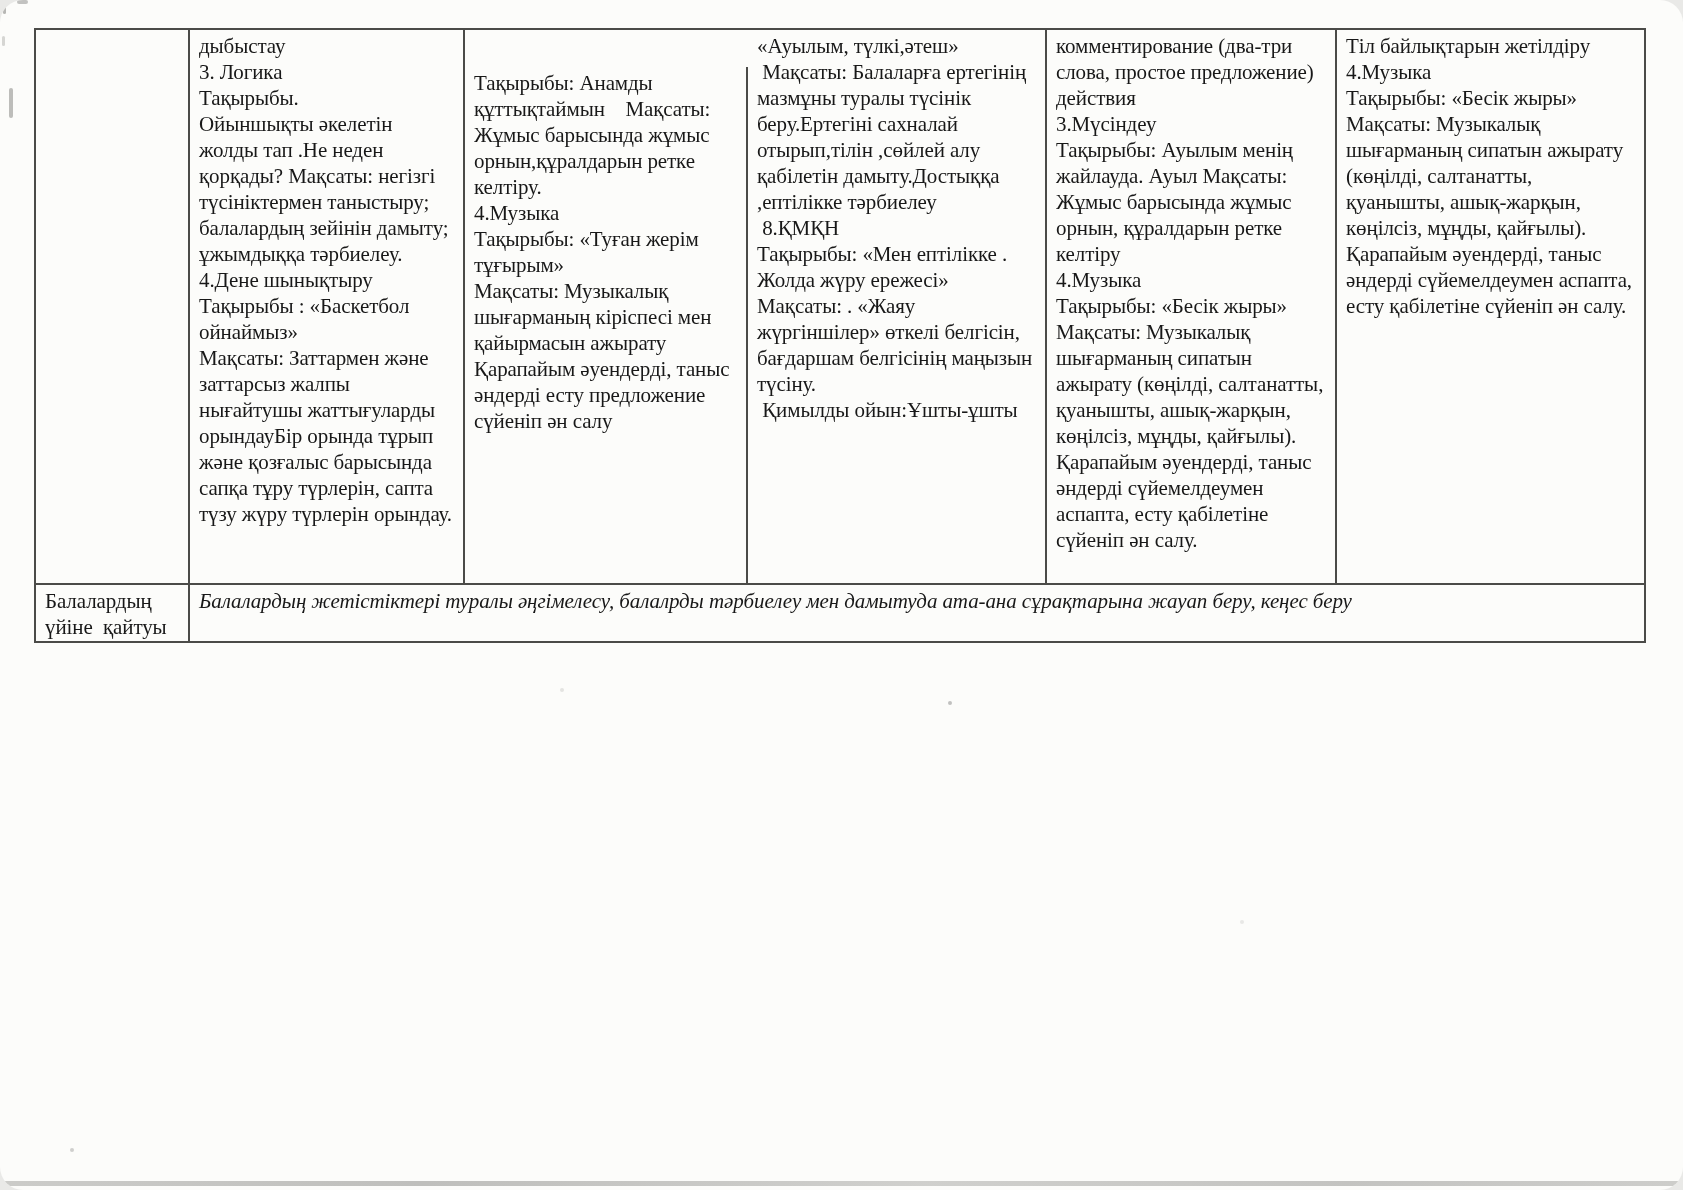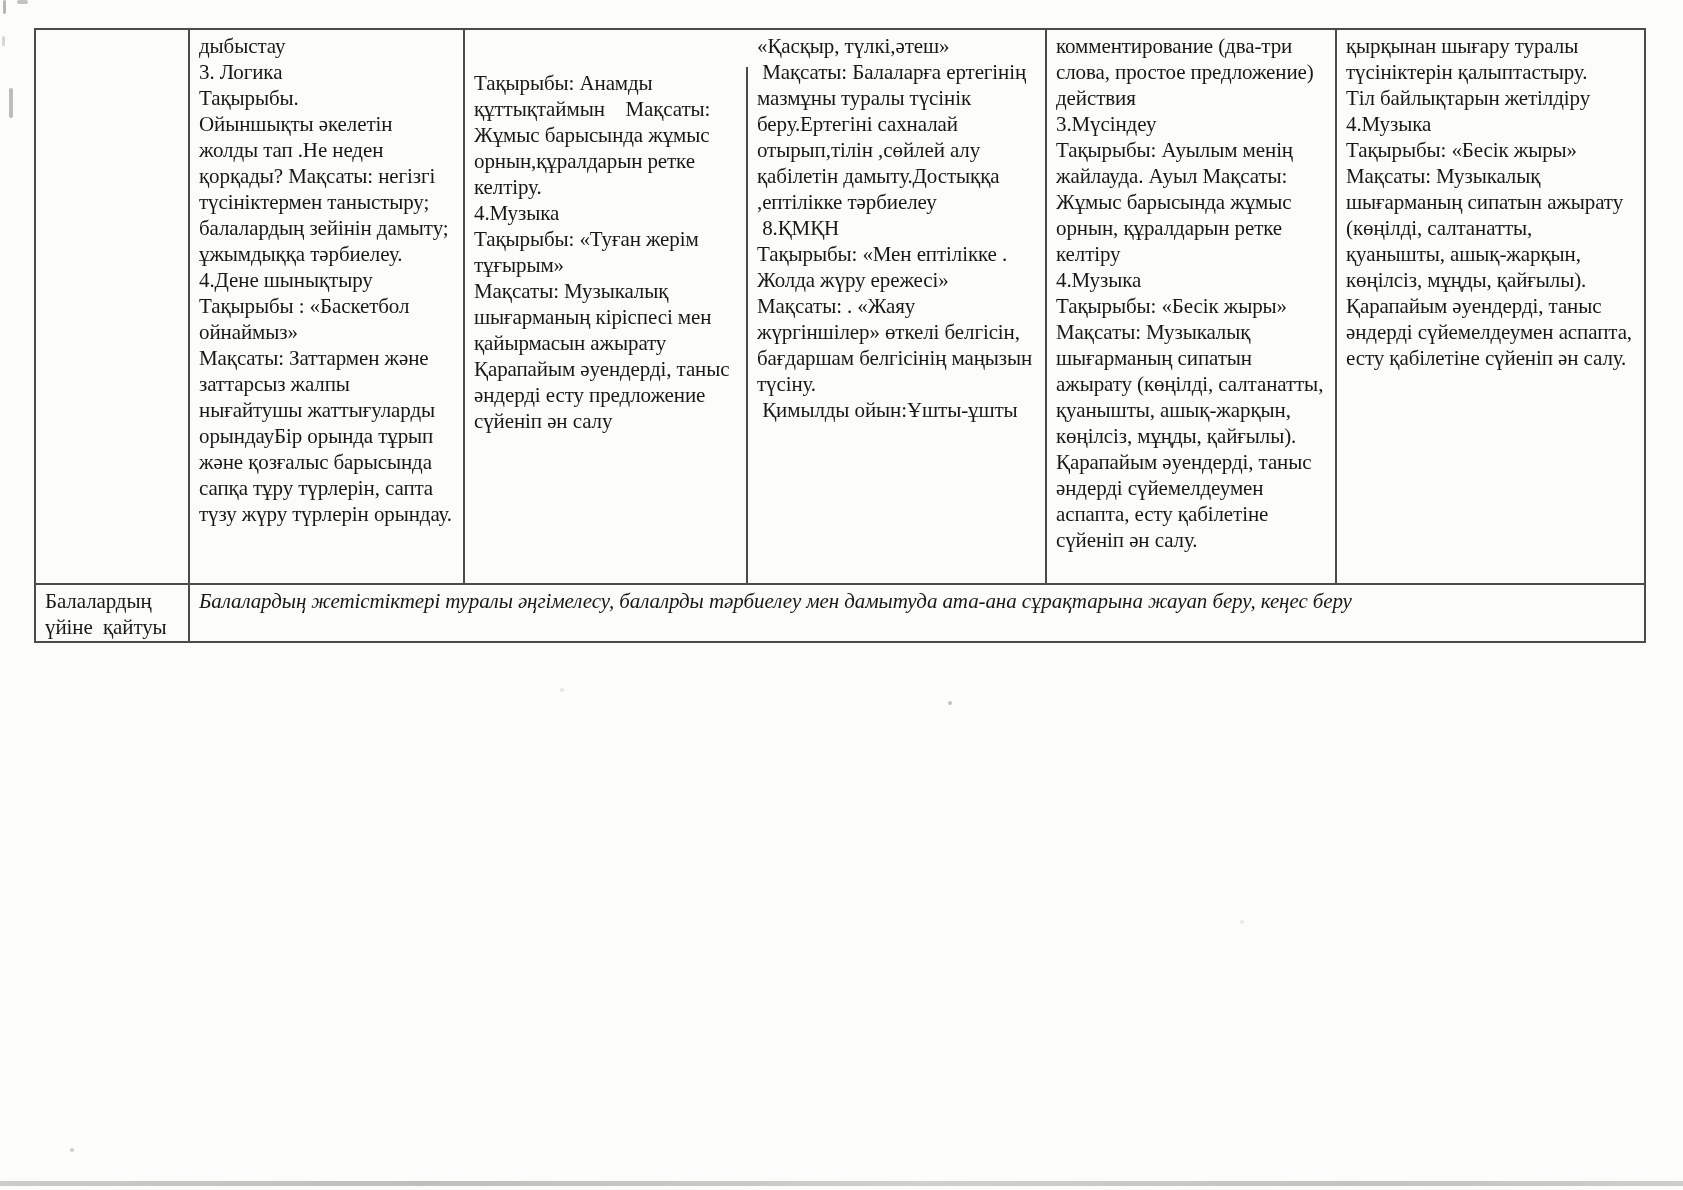--- a/index.html
+++ b/index.html
@@ -5,20 +5,21 @@
 <style>
   html,body{margin:0;padding:0;}
   body{background:#e9e9e7;}
   .page{
     position:relative;
     width:1683px;height:1190px;
     background:#fcfcfa;
     overflow:hidden;
     font-family:"Liberation Serif","DejaVu Serif",serif;
     color:#181818;
+    border-radius:23px;
   }
   .tbl{
     position:absolute;left:34px;top:28px;
     width:1612px;height:615px;
     border:2px solid #4b4b48;
     box-sizing:border-box;
     display:flex;flex-direction:column;
     background:transparent;
   }
   .row-main{
@@ -85,38 +86,37 @@
           <p class="para">Мақсаты: Заттармен және заттарсыз жалпы нығайтушы жаттығуларды орындауБір орында тұрып және қозғалыс барысында сапқа тұру түрлерін, сапта түзу жүру түрлерін орындау.</p>
         </div>
       <div class="cell c2">
           <p class="para">Тақырыбы: Анамды құттықтаймын    Мақсаты: Жұмыс барысында жұмыс орнын,құралдарын ретке келтіру.</p>
           <p class="para">4.Музыка</p>
           <p class="para">Тақырыбы: «Туған жерім тұғырым»</p>
           <p class="para">Мақсаты: Музыкалық шығарманың кіріспесі мен қайырмасын ажырату</p>
           <p class="para">Қарапайым әуендерді, таныс әндерді есту предложение сүйеніп ән салу</p>
         </div>
       <div class="cell c3">
-          <p class="para">«Қасқыр, түлкі,әтеш»</p>
+          <p class="para">«Ауылым, түлкі,әтеш»</p>
           <p class="para"> Мақсаты: Балаларға ертегінің мазмұны туралы түсінік беру.Ертегіні сахналай отырып,тілін ,сөйлей алу қабілетін дамыту.Достыққа ,ептілікке тәрбиелеу</p>
           <p class="para"> 8.ҚМҚН</p>
           <p class="para">Тақырыбы: «Мен ептілікке . Жолда жүру ережесі»</p>
           <p class="para">Мақсаты: . «Жаяу жүргіншілер» өткелі белгісін, бағдаршам белгісінің маңызын түсіну.</p>
           <p class="para"> Қимылды ойын:Ұшты-ұшты</p>
         </div>
       <div class="cell c4">
           <p class="para">комментирование (два-три слова, простое предложение) действия</p>
           <p class="para">3.Мүсіндеу</p>
           <p class="para">Тақырыбы: Ауылым менің жайлауда. Ауыл Мақсаты: Жұмыс барысында жұмыс орнын, құралдарын ретке келтіру</p>
           <p class="para">4.Музыка</p>
           <p class="para">Тақырыбы: «Бесік жыры»</p>
           <p class="para">Мақсаты: Музыкалық шығарманың сипатын ажырату (көңілді, салтанатты, қуанышты, ашық-жарқын, көңілсіз, мұңды, қайғылы).</p>
           <p class="para">Қарапайым әуендерді, таныс әндерді сүйемелдеумен аспапта, есту қабілетіне сүйеніп ән салу.</p>
         </div>
       <div class="cell c5 last">
-          <p class="para">қырқынан шығару туралы түсініктерін қалыптастыру.</p>
           <p class="para">Тіл байлықтарын жетілдіру</p>
           <p class="para">4.Музыка</p>
           <p class="para">Тақырыбы: «Бесік жыры»</p>
           <p class="para">Мақсаты: Музыкалық шығарманың сипатын ажырату (көңілді, салтанатты, қуанышты, ашық-жарқын, көңілсіз, мұңды, қайғылы).</p>
           <p class="para">Қарапайым әуендерді, таныс әндерді сүйемелдеумен аспапта, есту қабілетіне сүйеніп ән салу.</p>
         </div>
     </div>
 
     <div class="row-bottom">
       <div class="cell rb-head">

